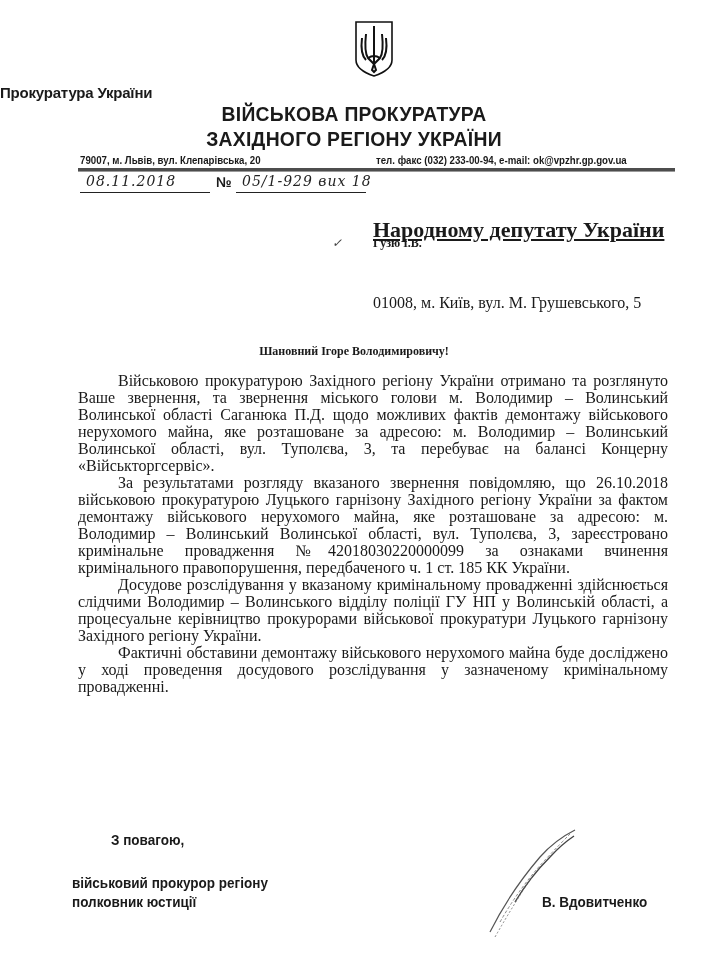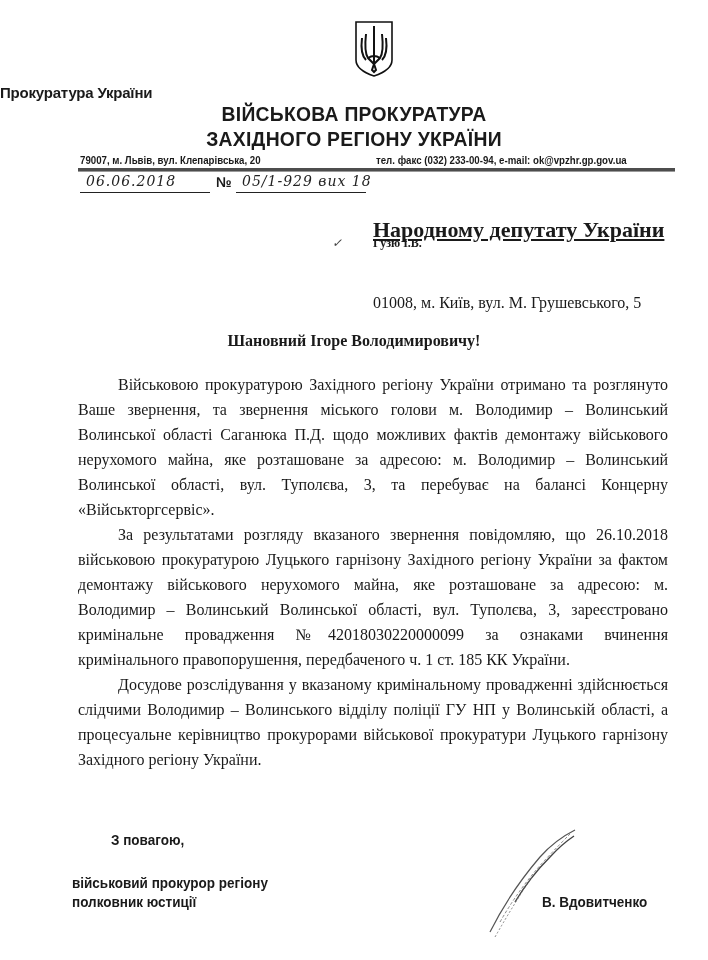--- a/index.html
+++ b/index.html
@@ -30,22 +30,22 @@
   .ref-field { left: 236px; top: 172px; width: 130px; border-bottom: 1px solid #222; height: 20px; }
   .ref-field span { position: absolute; left: 6px; top: 1px; white-space: nowrap; }
 
   
   .addr-title { left: 373px; top: 217px; font-size: 22px; font-weight: bold; text-decoration: underline; }
   .addr-name  { left: 373px; top: 236px; font-size: 12px; font-weight: bold; }
   .addr-mark  { left: 332px; top: 236px; font-size: 12px; font-style: italic; color: #444; }
   .addr-street{ left: 373px; top: 275px; font-size: 16px; margin-top: 19px; }
 
   
-  .salutation { left: 0; width: 708px; text-align: center; top: 332px; font-size: 16px; font-weight: bold; }
-  .body-text { left: 78px; width: 590px; top: 372px; font-size: 16px; line-height: 25px; text-align: justify; }
+  .salutation { left: 0; width: 708px; text-align: center; top: 344px; font-size: 12px; font-weight: bold; }
+  .body-text { left: 78px; width: 590px; top: 372px; font-size: 16px; line-height: 17px; text-align: justify; }
   .body-text p { margin: 0; text-indent: 40px; }
 
   
   .regards { left: 111px; top: 831px; font-size: 15px; font-weight: bold; font-family: "Liberation Sans", sans-serif; transform: scaleX(0.9); transform-origin: left top; }
   .sig-pos1 { left: 72px; top: 874px; font-size: 15px; font-weight: bold; font-family: "Liberation Sans", sans-serif; transform: scaleX(0.9); transform-origin: left top; }
   .sig-pos2 { left: 72px; top: 893px; font-size: 15px; font-weight: bold; font-family: "Liberation Sans", sans-serif; transform: scaleX(0.9); transform-origin: left top; }
   .sig-name { left: 542px; top: 893px; font-size: 15px; font-weight: bold; font-family: "Liberation Sans", sans-serif; transform: scaleX(0.9); transform-origin: left top; }
   .signature { left: 470px; top: 822px; width: 110px; height: 120px; }
 </style>
 </head>
@@ -57,37 +57,38 @@
 </svg>
 <div class="abs org-small">Прокуратура України</div>
 <div class="abs org-big l1">ВІЙСЬКОВА ПРОКУРАТУРА</div>
 <div class="abs org-big l2">ЗАХІДНОГО РЕГІОНУ УКРАЇНИ</div>
 <div class="abs contact left">79007, м. Львів, вул. Клепарівська, 20</div>
 <div class="abs contact right">тел. факс (032) 233-00-94, e-mail: ok@vpzhr.gp.gov.ua</div>
 <div class="abs rule"></div>
 <div class="abs rule2"></div>
 
 <div class="abs date-field">
-  <span class="hand">06.06.2018</span>
+  <span class="hand">08.11.2018</span>
 </div>
 <div class="abs no-label">№</div>
 <div class="abs ref-field">
   <span class="hand">05/1-929 вих 18</span>
 </div>
 
 <div class="abs addr-title">Народному депутату України</div>
 <div class="abs addr-mark">✓</div>
 <div class="abs addr-name">Гузю І.В.</div>
 <div class="abs addr-street">01008, м. Київ, вул. М. Грушевського, 5</div>
 
 <div class="abs salutation">Шановний Ігоре Володимировичу!</div>
 <div class="abs body-text">
   <p>Військовою прокуратурою Західного регіону України отримано та розглянуто Ваше звернення, та звернення міського голови м. Володимир – Волинський Волинської області Саганюка П.Д. щодо можливих фактів демонтажу військового нерухомого майна, яке розташоване за адресою: м. Володимир – Волинський Волинської області, вул. Туполєва, 3, та перебуває на балансі Концерну «Військторгсервіс».</p>
   <p>За результатами розгляду вказаного звернення повідомляю, що 26.10.2018 військовою прокуратурою Луцького гарнізону Західного регіону України за фактом демонтажу військового нерухомого майна, яке розташоване за адресою: м. Володимир – Волинський Волинської області, вул. Туполєва, 3, зареєстровано кримінальне провадження №42018030220000099 за ознаками вчинення кримінального правопорушення, передбаченого ч. 1 ст. 185 КК України.</p>
   <p>Досудове розслідування у вказаному кримінальному провадженні здійснюється слідчими Володимир – Волинського відділу поліції ГУ НП у Волинській області, а процесуальне керівництво прокурорами військової прокуратури Луцького гарнізону Західного регіону України.</p>
+  <p>Фактичні обставини демонтажу військового нерухомого майна буде досліджено у ході проведення досудового розслідування у зазначеному кримінальному провадженні.</p>
 </div>
 
 <div class="abs regards">З повагою,</div>
 <div class="abs sig-pos1">військовий прокурор регіону</div>
 <div class="abs sig-pos2">полковник юстиції</div>
 <svg class="abs signature" viewBox="0 0 110 120">
   <path d="M20 110 Q40 70 70 35 Q85 18 105 8" fill="none" stroke="#555" stroke-width="1.2"></path>
   <path d="M30 100 Q50 65 75 38 Q90 22 100 12" fill="none" stroke="#888" stroke-width="1" stroke-dasharray="3 2"></path>
   <path d="M45 80 Q60 55 80 35 Q92 22 104 14" fill="none" stroke="#444" stroke-width="1.4"></path>
   <path d="M25 115 Q45 80 62 55" fill="none" stroke="#777" stroke-width="0.9" stroke-dasharray="2 2"></path>

